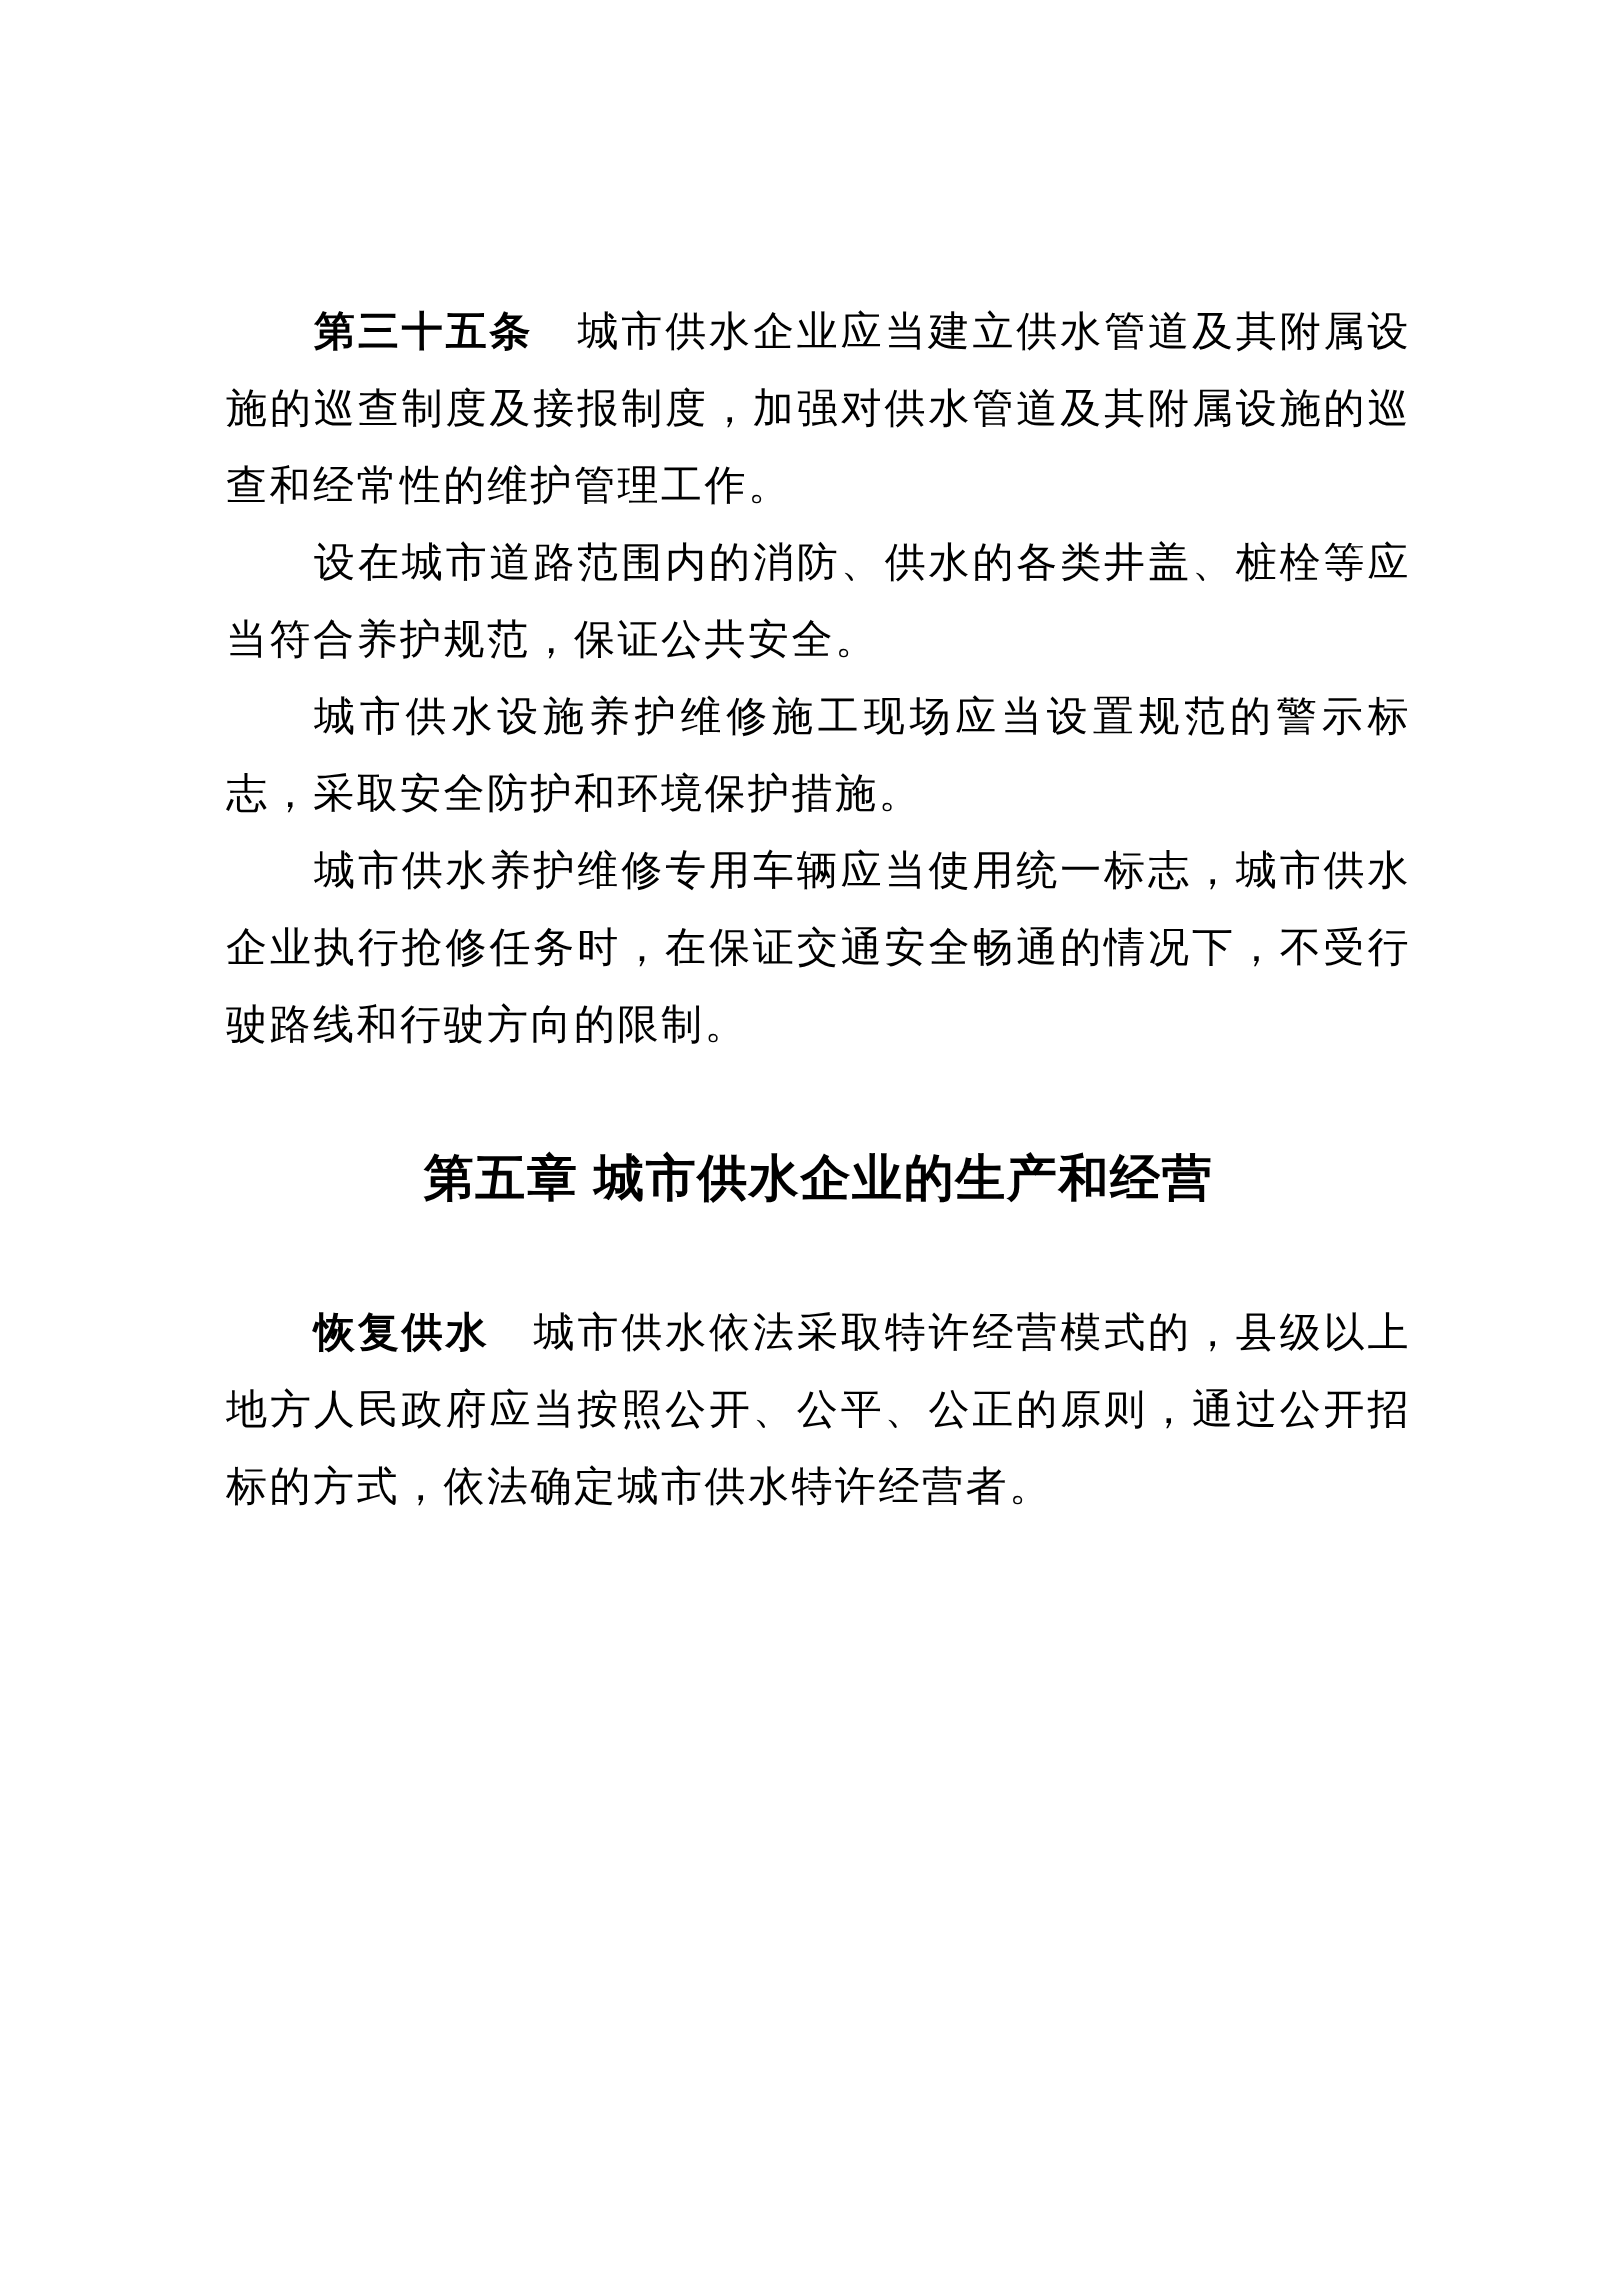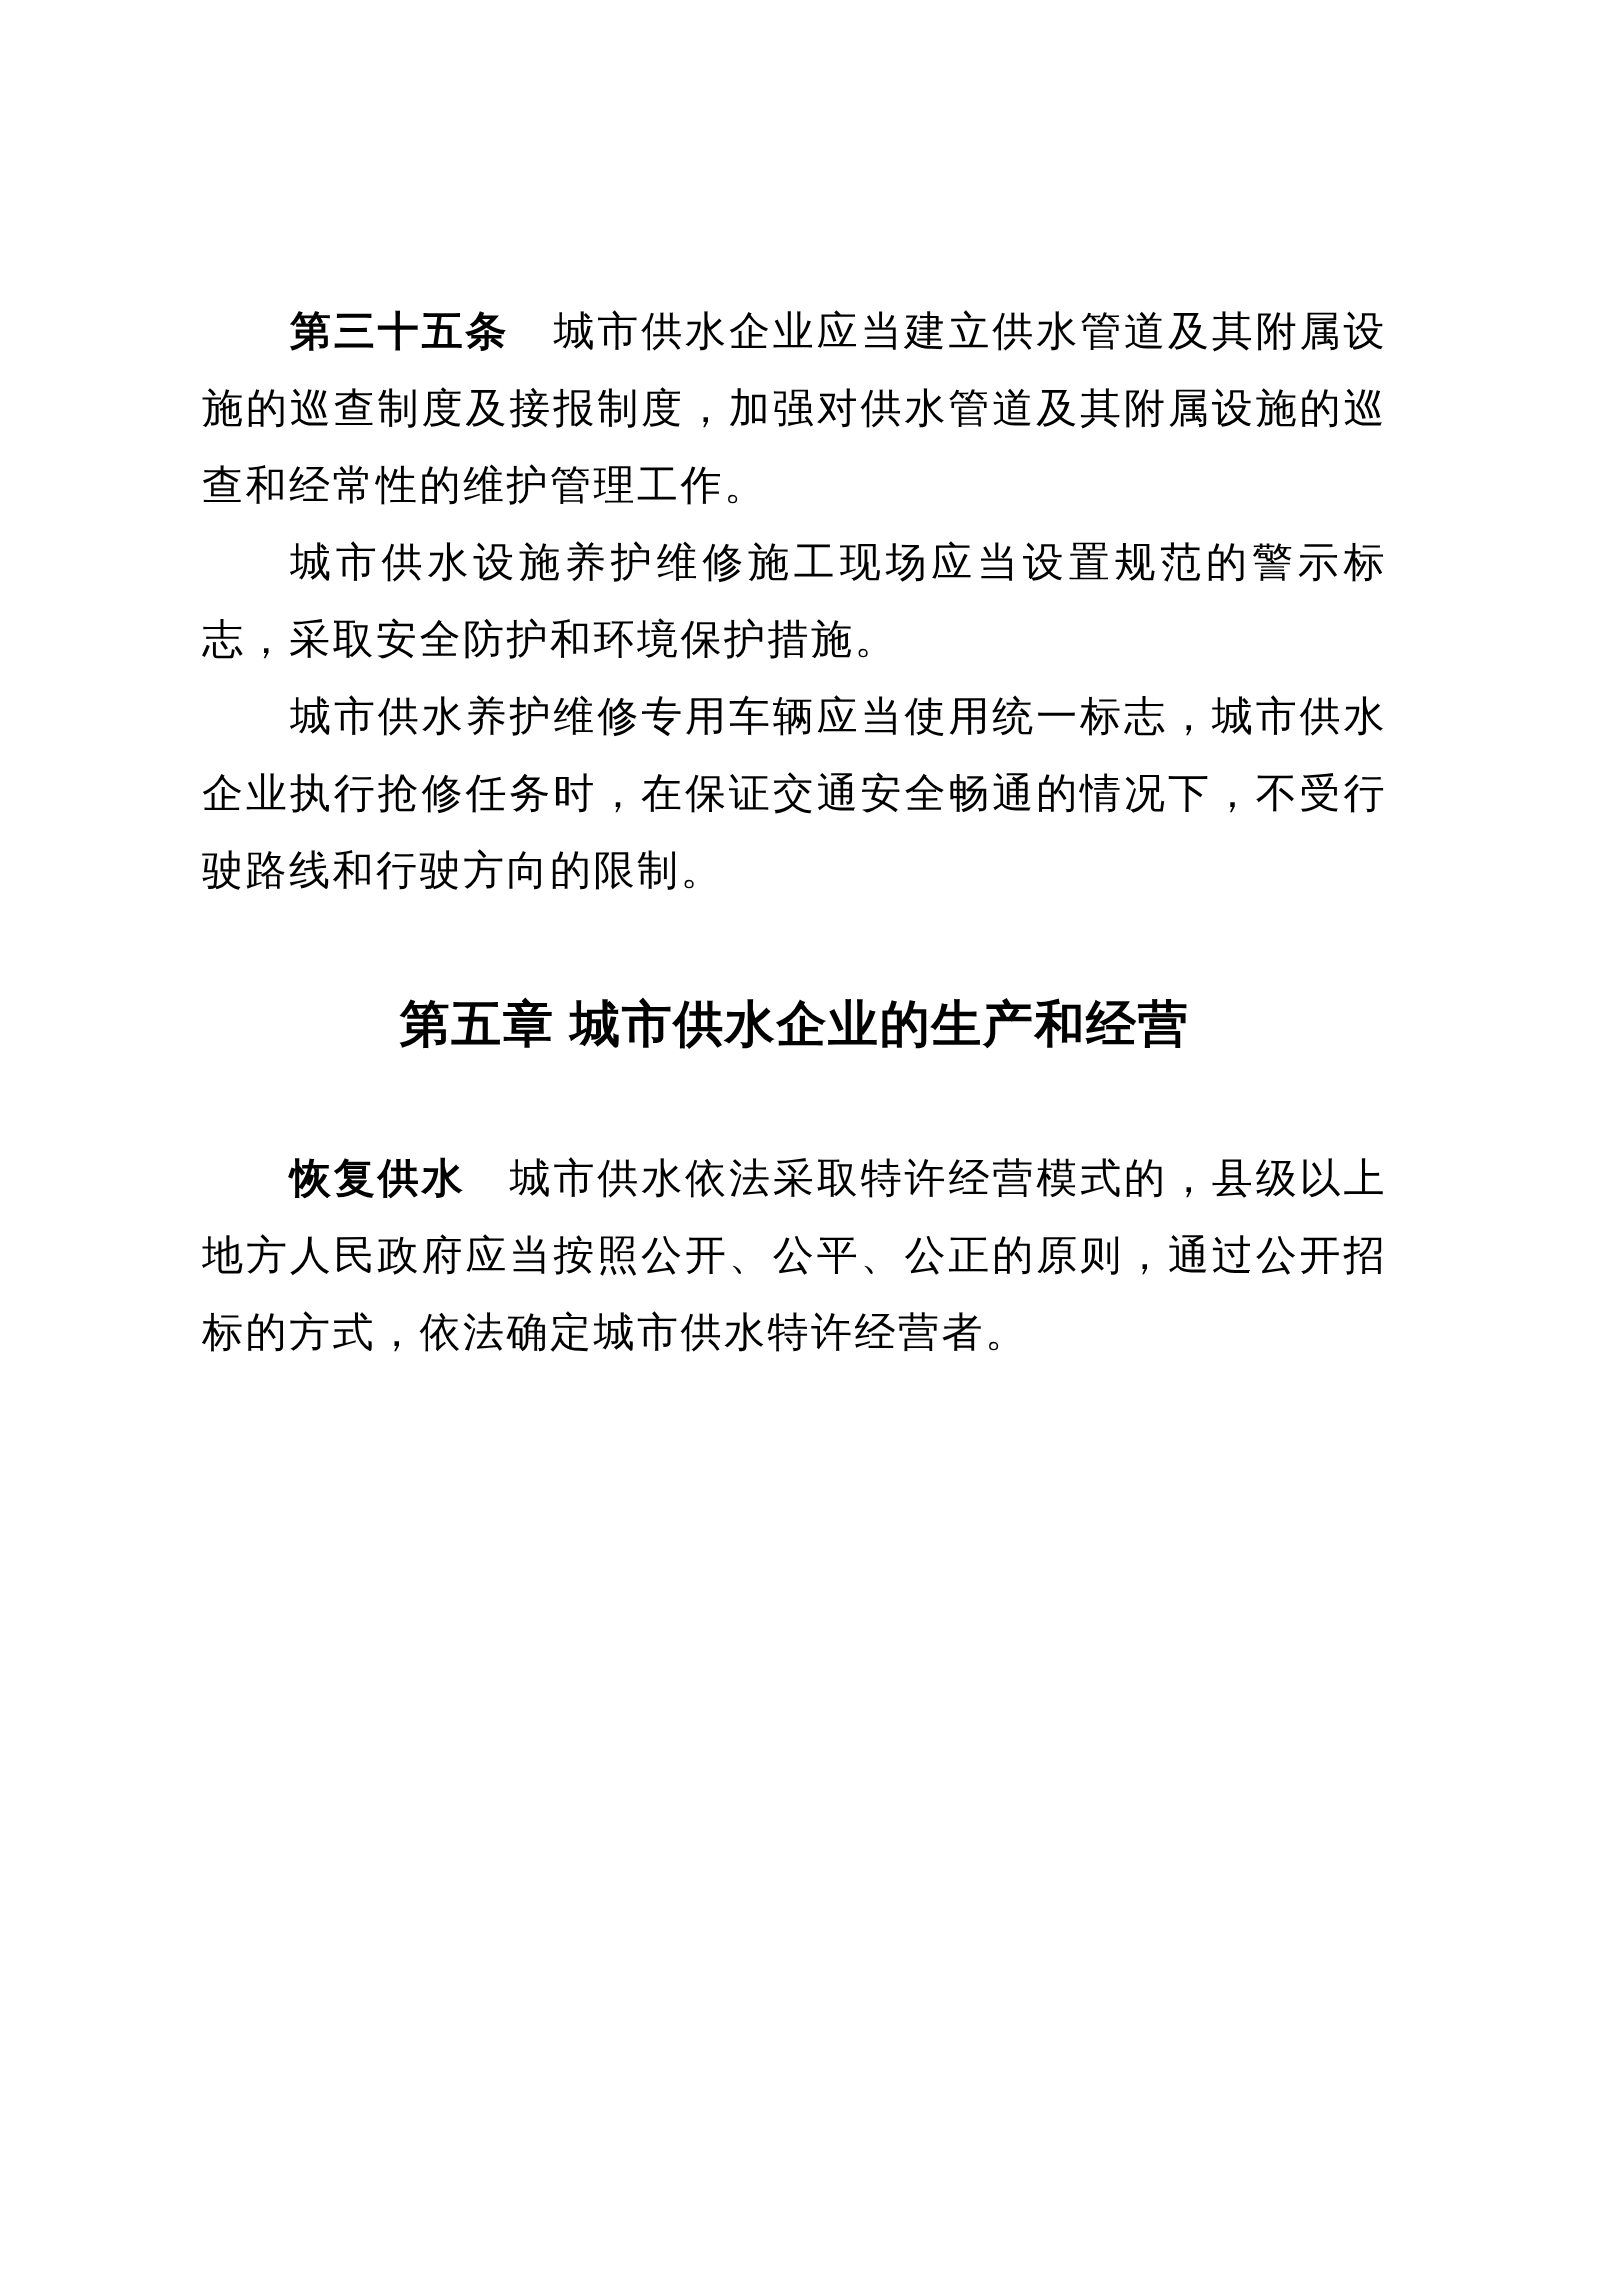--- a/index.html
+++ b/index.html
@@ -11,21 +11,21 @@
     position: relative;
     width: 1623px;
     height: 2295px;
     background: #ffffff;
     color: #000000;
     font-family: "Liberation Serif", serif;
     overflow: hidden;
   }
   .content {
     position: absolute;
-    left: 202px;
+    left: 226px;
     top: 293px;
     width: 1185px;
   }
   .para {
     margin: 0;
     font-size: 41px;
     line-height: 77px;
     letter-spacing: 2.5px;
     text-align: justify;
     text-justify: inter-character;
@@ -47,20 +47,21 @@
   }
 </style>
 </head>
 <body>
 
 <div class="page">
   <div class="content">
 
     <p class="para"><b class="lead">第三十五条</b><span>　城市供水企业应当建立供水管道及其附属设施的巡查制度及接报制度，加强对供水管道及其附属设施的巡查和经常性的维护管理工作。</span></p>
 
+    <p class="para"><b class="lead"></b><span>设在城市道路范围内的消防、供水的各类井盖、桩栓等应当符合养护规范，保证公共安全。</span></p>
 
     <p class="para"><b class="lead"></b><span>城市供水设施养护维修施工现场应当设置规范的警示标志，采取安全防护和环境保护措施。</span></p>
 
 
     <p class="para"><b class="lead"></b><span>城市供水养护维修专用车辆应当使用统一标志，城市供水企业执行抢修任务时，在保证交通安全畅通的情况下，不受行驶路线和行驶方向的限制。</span></p>
 
 
 
     <h2 class="chapter">第五章 城市供水企业的生产和经营</h2>
 

